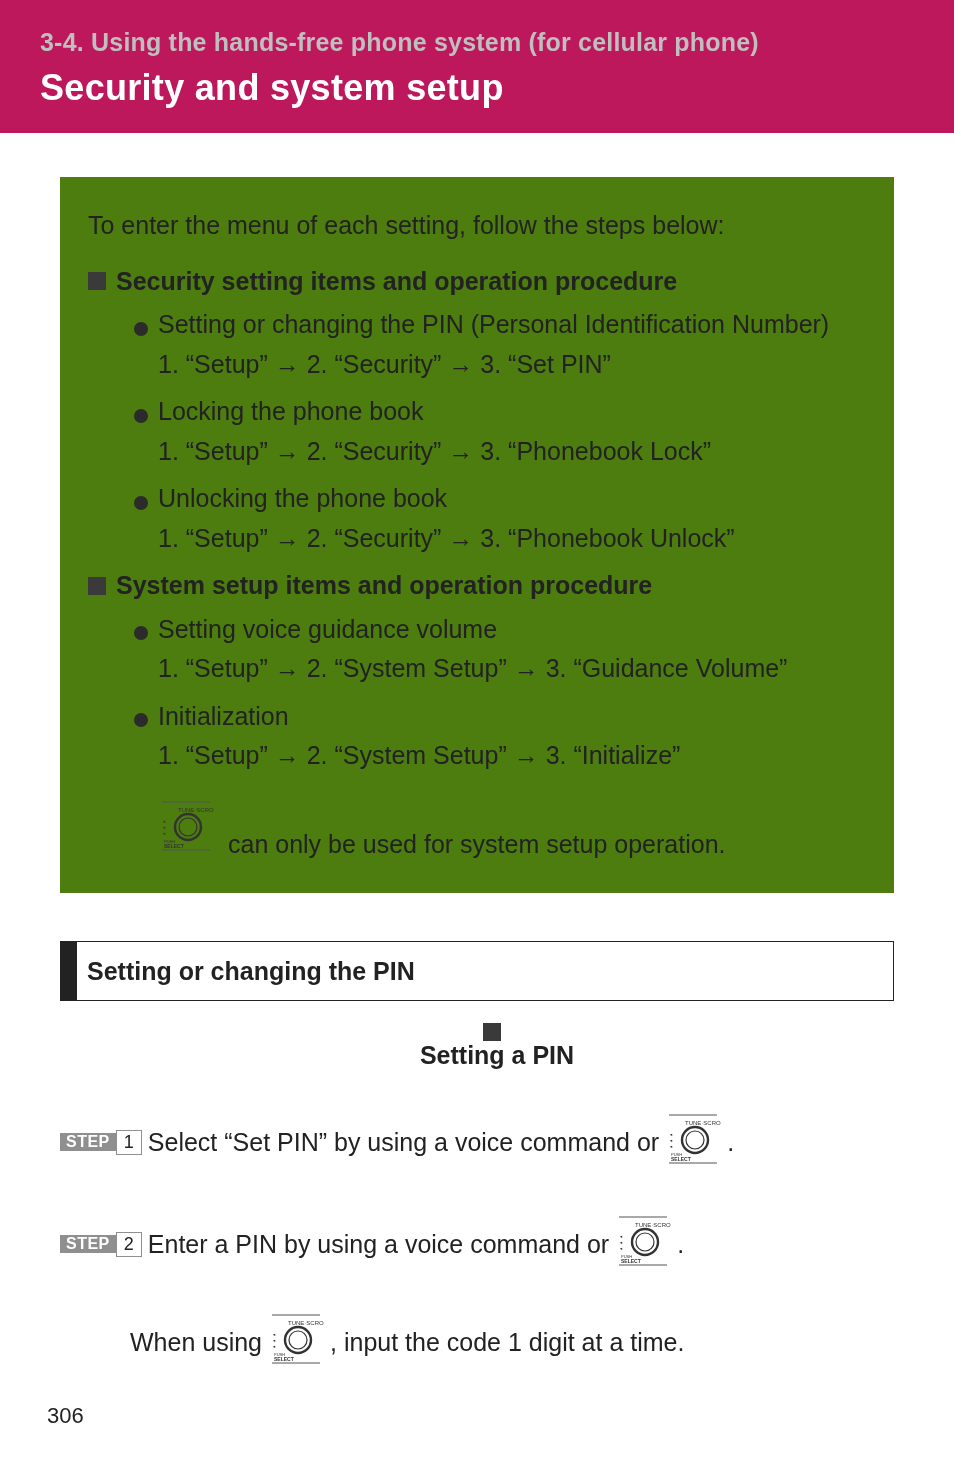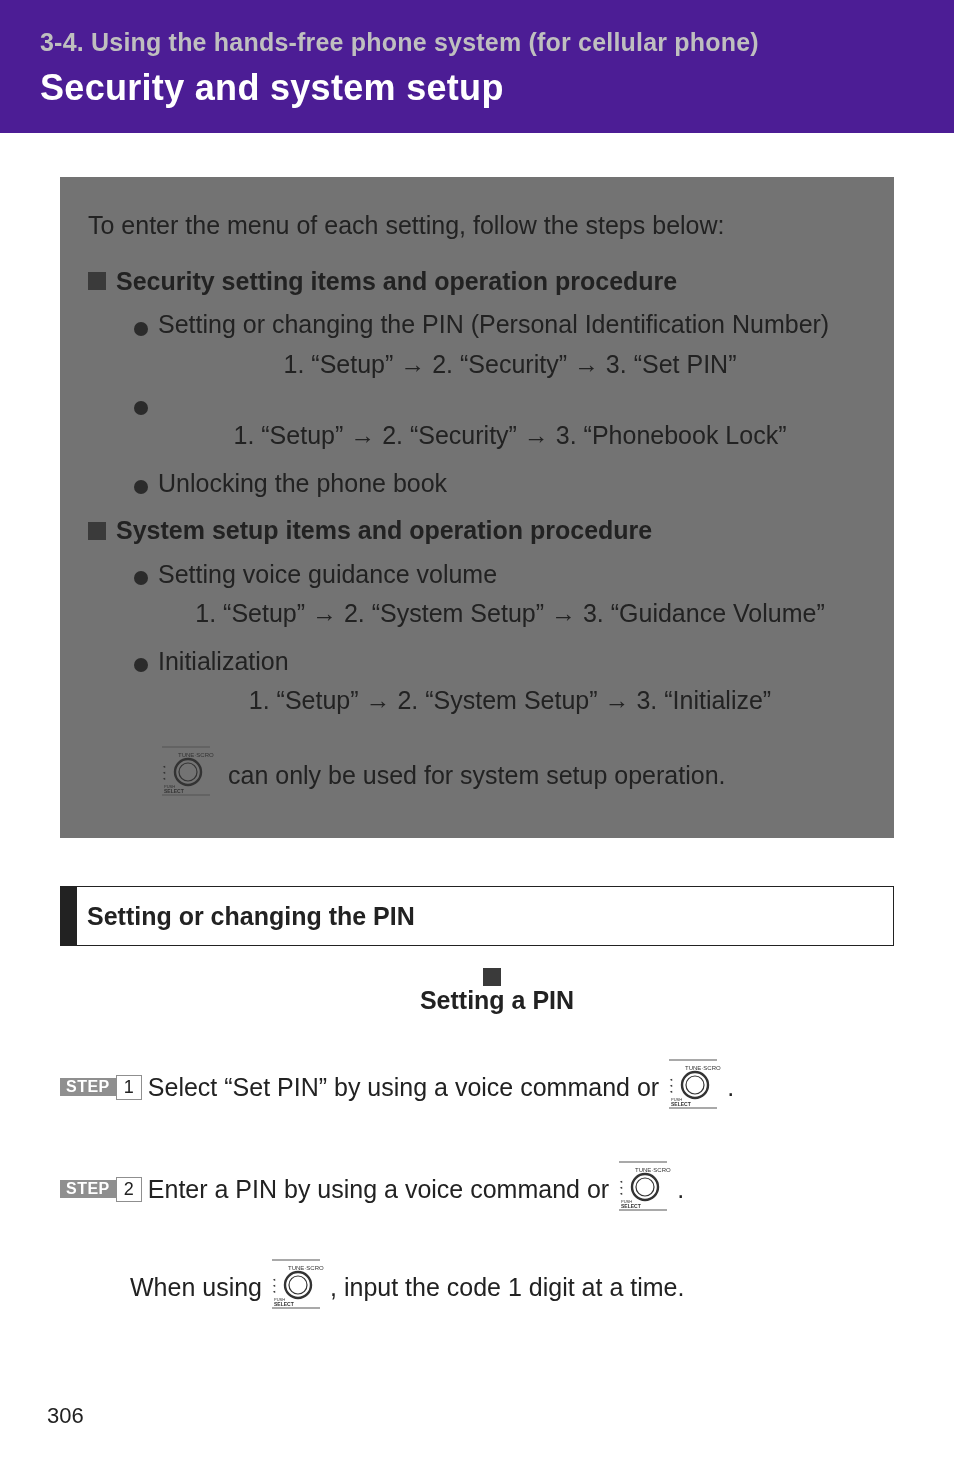--- a/index.html
+++ b/index.html
@@ -1,40 +1,40 @@
 <!DOCTYPE html>
 <html><head>
 <meta charset="utf-8">
 <style>
   * { box-sizing: border-box; margin: 0; padding: 0; }
   html, body { width: 954px; height: 1475px; background: #fff; font-family: Arial, Helvetica, sans-serif; color: #222; }
   .page { width: 954px; height: 1475px; position: relative; padding: 0; }
   .header-bar {
-    background: #4c1d95;
+    background: #be185d;
     color: #fff;
     padding: 28px 40px 24px 40px;
   }
   .header-section { font-size: 25px; font-weight: bold; color: #bfbfbf; letter-spacing: 0.2px; }
   .header-title { font-size: 36px; font-weight: bold; color: #fff; margin-top: 10px; letter-spacing: 0.3px; }
   .gray-box {
-    background: #737373;
+    background: #4d7c0f;
     margin: 44px 60px 0 60px;
     padding: 30px 32px 30px 28px;
     font-size: 25px;
     line-height: 1.5;
   }
   .intro { margin-bottom: 18px; }
   .sq-row { display: flex; align-items: center; margin-top: 12px; }
   .sq-icon { width: 18px; height: 18px; background: #3a3a3a; margin-right: 10px; flex: 0 0 auto; }
   .sq-title { font-weight: bold; font-size: 25px; }
   .bullet-block { margin-left: 46px; margin-top: 6px; margin-bottom: 10px; }
   .bullet-row { display: flex; align-items: center; }
   .dot-icon { width: 14px; height: 14px; border-radius: 50%; background: #2b2b2b; margin-right: 10px; margin-top: 8px; flex: 0 0 auto; }
-  .path-inner { margin-left: 24px; margin-top: 2px; text-align: center; }
-  .knob-row { display: flex; align-items: center; margin-left: 70px; margin-top: 24px; font-size: 25px; color: #222; }
+  .path-inner { margin-left: 24px; margin-top: 2px; }
+  .knob-row { display: flex; align-items: flex-end; margin-left: 70px; margin-top: 24px; font-size: 25px; color: #222; }
   .knob-row .txt { margin-left: 14px; }
   .knob-svg { width: 56px; height: 54px; flex: 0 0 auto; }
   
   .section-title-row2 {
     margin: 48px 60px 0 60px;
     border: 1.5px solid #222;
     display: flex;
     align-items: center;
     height: 60px;
   }
@@ -96,28 +96,30 @@
     <div class="bullet-block">
       <div class="bullet-row">
           <span class="dot-icon"></span>
           <span>Setting or changing the PIN (Personal Identification Number)</span>
         </div>
       <div class="path-inner">1. “Setup” → 2. “Security” → 3. “Set PIN”</div>
     </div>
     <div class="bullet-block">
       <div class="bullet-row">
           <span class="dot-icon"></span>
+          <span>Locking the phone book</span>
         </div>
       <div class="path-inner">1. “Setup” → 2. “Security” → 3. “Phonebook Lock”</div>
     </div>
     <div class="bullet-block">
       <div class="bullet-row">
           <span class="dot-icon"></span>
           <span>Unlocking the phone book</span>
         </div>
+      <div class="path-inner">1. “Setup” → 2. “Security” → 3. “Phonebook Unlock”</div>
     </div>
 
     <div class="sq-row" style="margin-top:10px;">
       <span class="sq-icon"></span>
       <span class="sq-title">System setup items and operation procedure</span>
     </div>
     <div class="bullet-block">
       <div class="bullet-row">
           <span class="dot-icon"></span>
           <span>Setting voice guidance volume</span>

